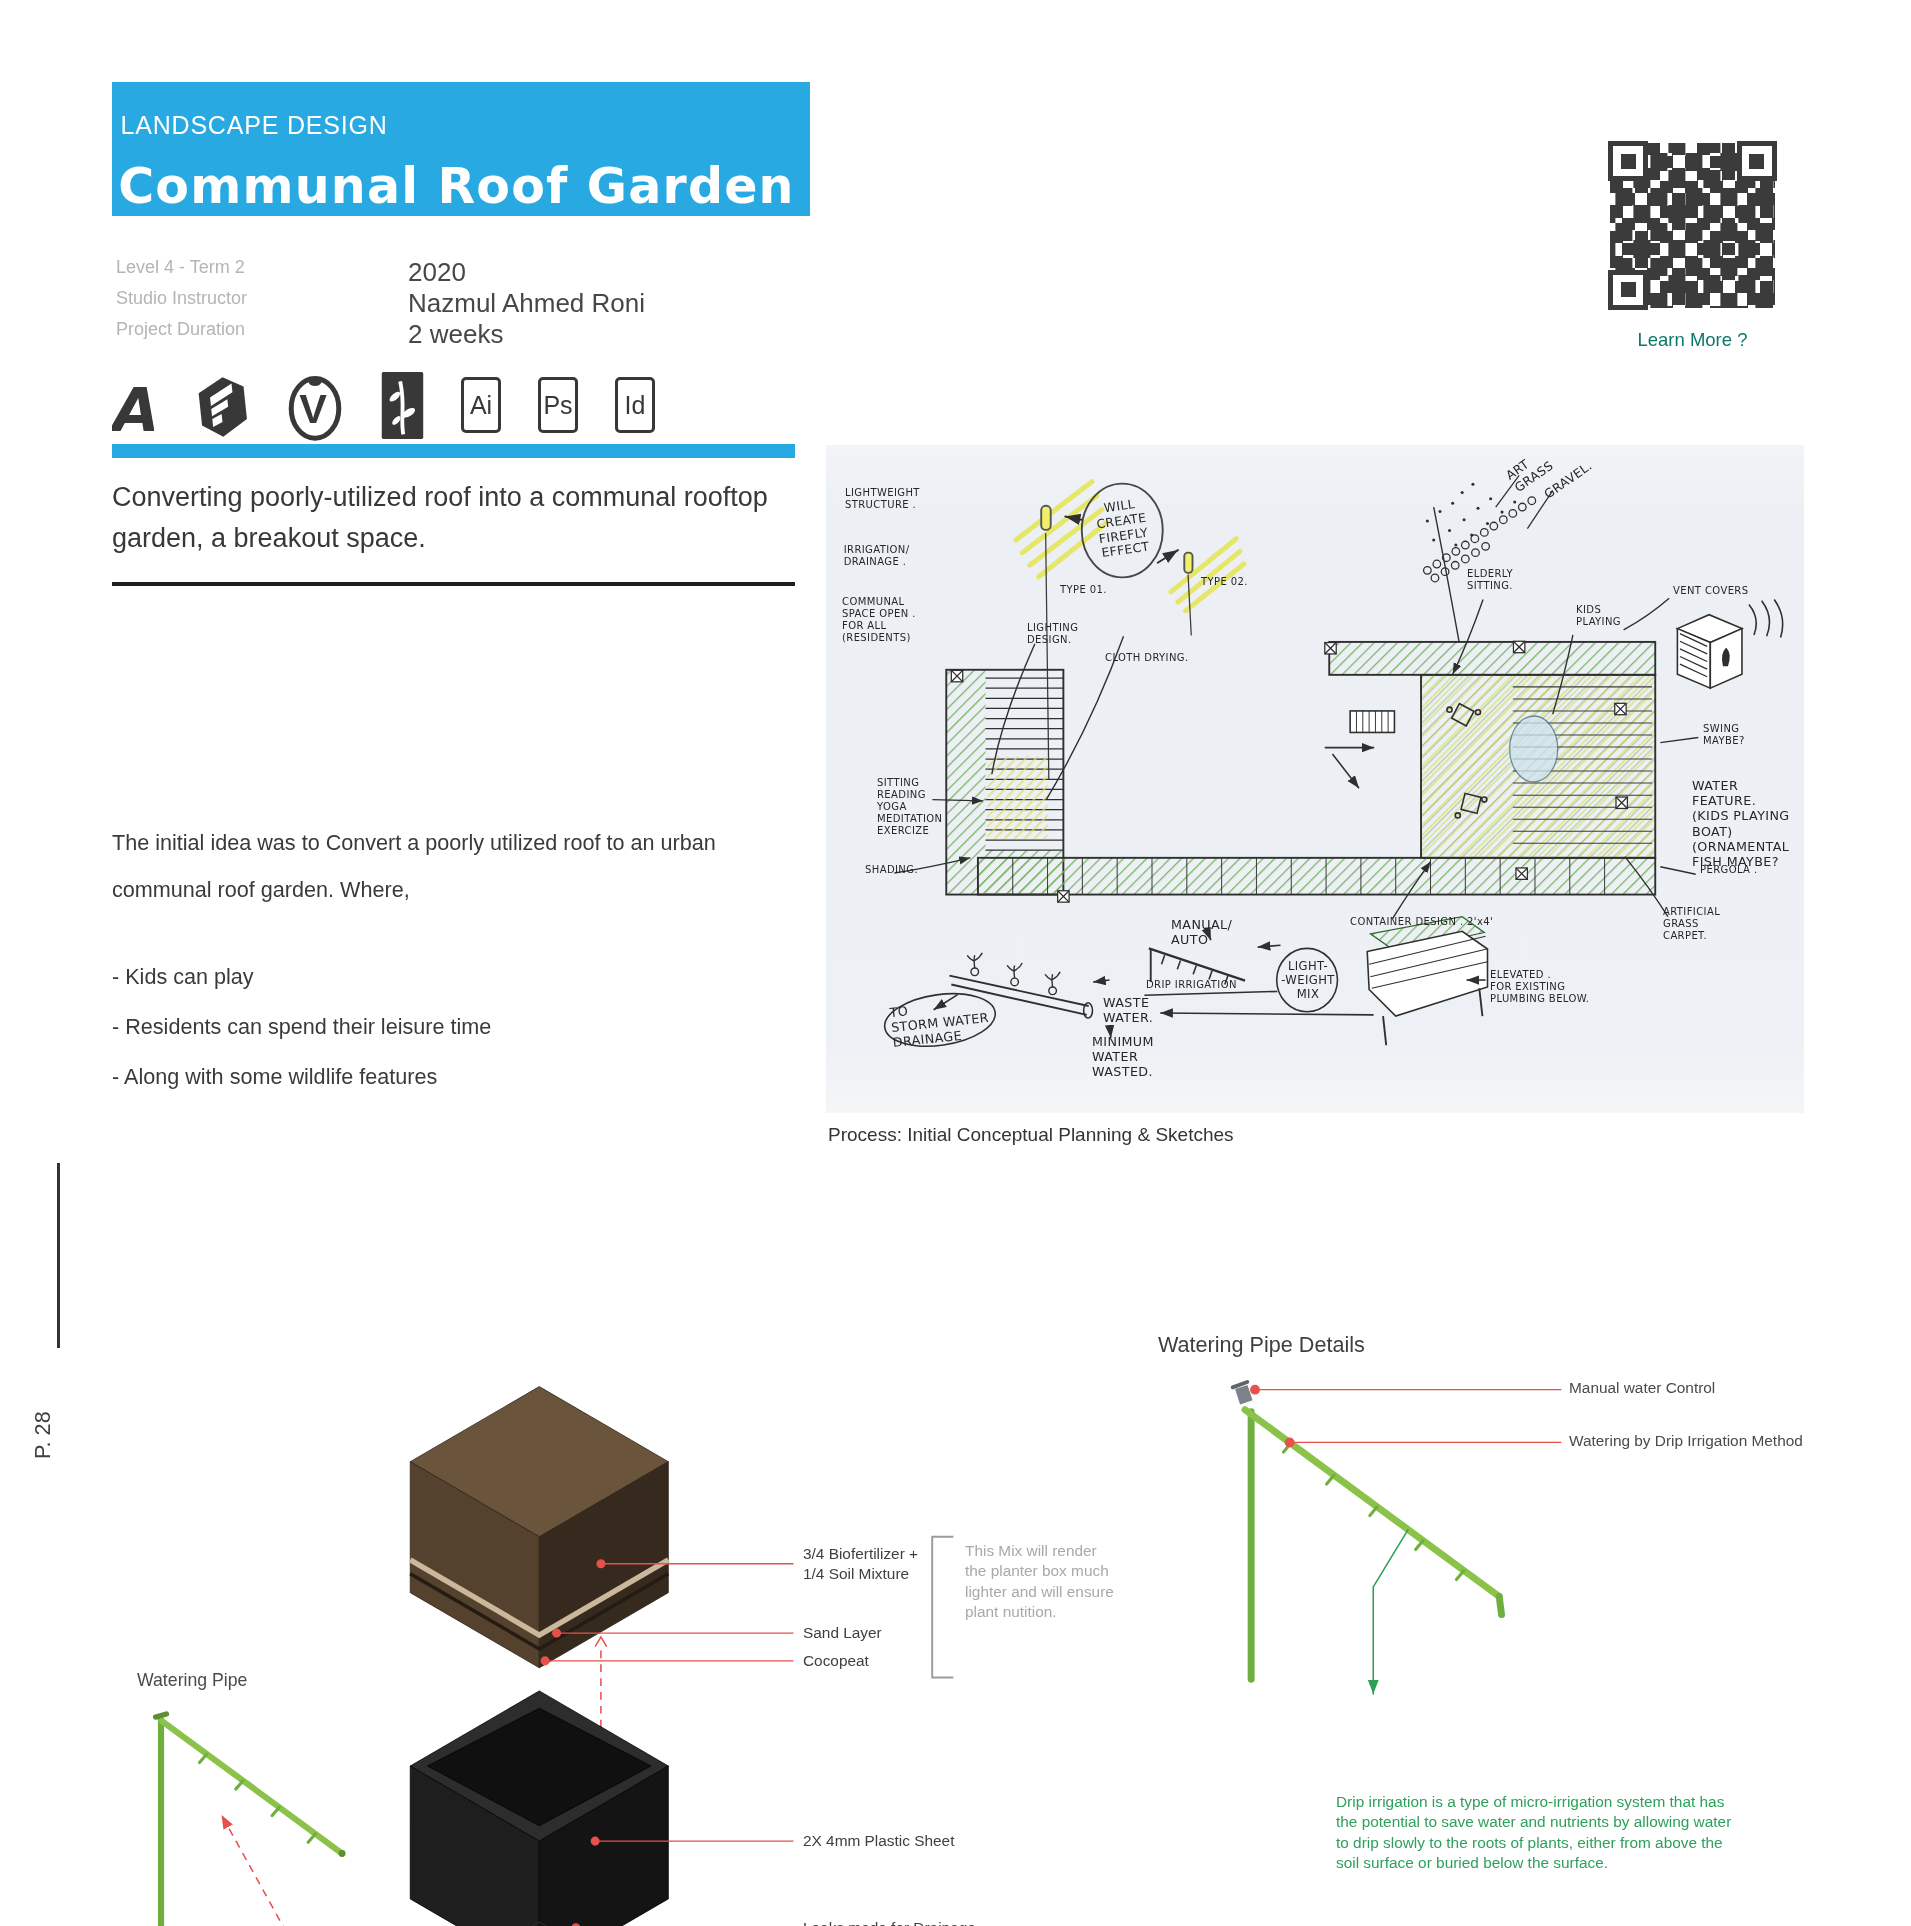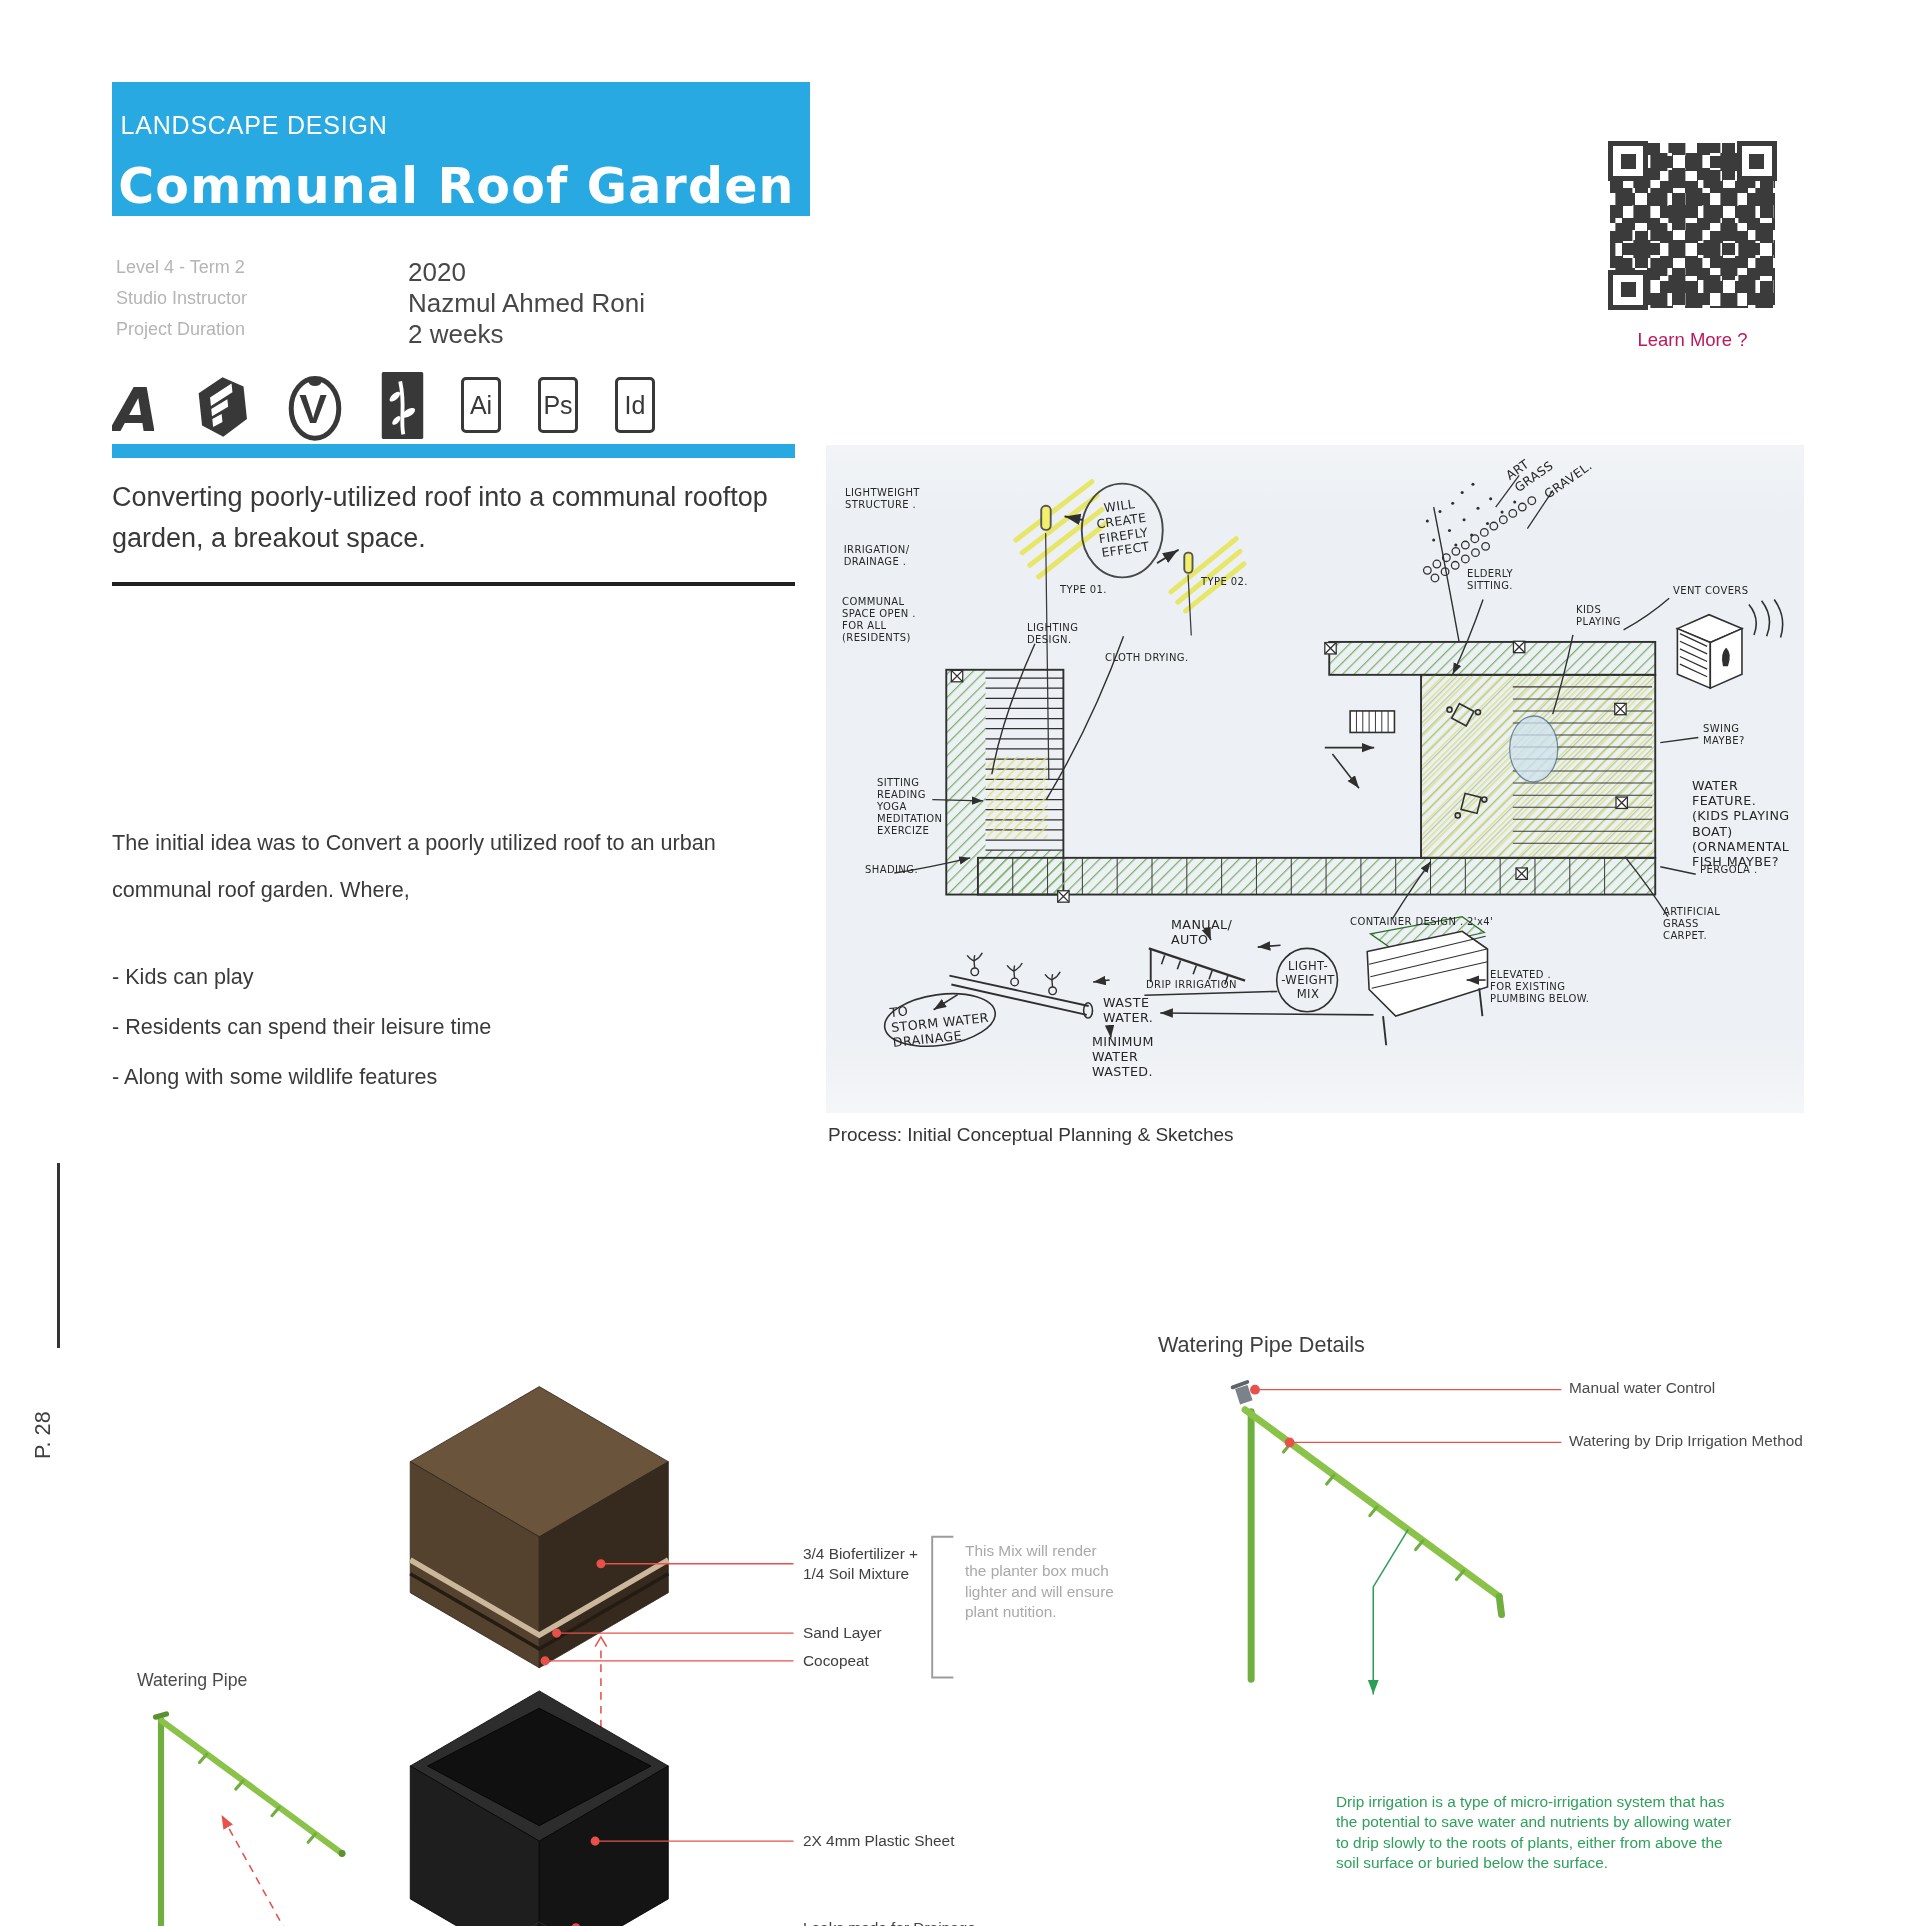--- a/index.html
+++ b/index.html
@@ -92,21 +92,21 @@
         <span>Id</span>
       </div>
   </div>
 
   <div class="qr">
     <div class="qr-inner"></div>
     <div class="finder" style="left:2.3px;top:2.3px;"></div>
     <div class="finder" style="right:2.3px;top:2.3px;"></div>
     <div class="finder" style="left:2.3px;bottom:2.3px;"></div>
   </div>
-  <div class="t gray" style="left:1606px;top:328px;width:173px;text-align:center;font-size:18.5px;color:#be185d;">Learn More ?</div>
+  <div class="t gray" style="left:1606px;top:328px;width:173px;text-align:center;font-size:18.5px;color:#0f766e;">Learn More ?</div>
 
   <div class="blue-bar" style="background:#29a9e1;"></div>
 
   <div class="heading">Converting poorly-utilized roof into a communal rooftop garden, a breakout space.</div>
   <div class="hr-dark"></div>
   <div class="para2" style="top:952px;line-height:2.32;"><span>- Kids can play</span><br>
     <span>- Residents can spend their leisure time</span><br>
     <span>- Along with some wildlife features</span></div>
   <div class="para2" style="top:820px;">The initial idea was to Convert a poorly utilized roof to an urban communal roof garden. Where,</div>
 

